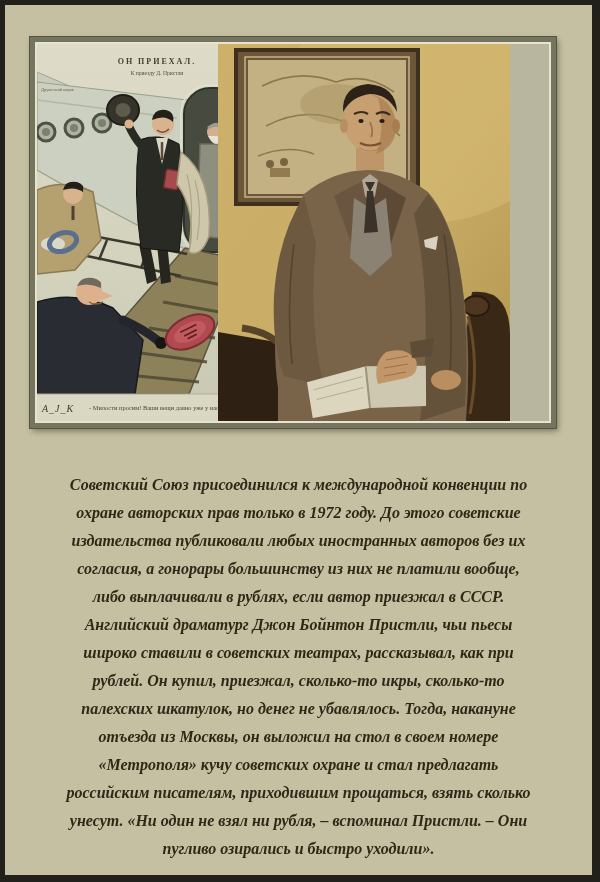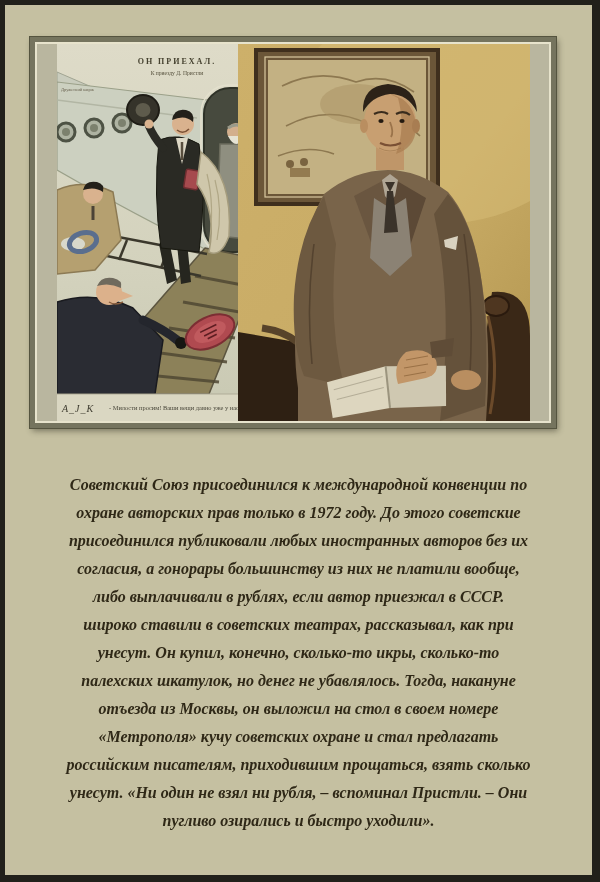--- a/index.html
+++ b/index.html
@@ -4,21 +4,21 @@
 <style>
   html,body{margin:0;padding:0;background:#15140f;}
   .screen{position:relative;width:600px;height:882px;overflow:hidden;background:#21201a;
           font-family:"Liberation Serif", serif;}
   .page{position:absolute;left:5px;top:5px;right:8px;bottom:7px;background:#c5c0a1;}
   .photo-frame{position:absolute;left:25px;top:32px;width:526px;height:391px;
                background:#75745e;padding:5px;box-sizing:border-box;
                box-shadow:0 0 0 1px #55543f, 2px 3px 6px rgba(30,28,18,.45);}
   .photo-inner{width:100%;height:100%;box-sizing:border-box;border:2px solid #e7e3cc;
                display:flex;overflow:hidden;background:#b9b69f;}
-  .panel-cartoon{width:181px;height:100%;flex:none;padding-left:20px;}
+  .panel-cartoon{width:181px;height:100%;flex:none;}
   .panel-portrait{width:292px;height:100%;flex:none;}
   svg{display:block;}
   .article{position:absolute;left:6px;right:6px;top:438px;text-align:center;
            font-style:italic;font-weight:bold;font-size:16px;line-height:28px;
            color:#2f2817;margin-top:28px;}
   .article .ln{white-space:nowrap;}
 </style>
 </head>
 <body>
 
@@ -223,25 +223,26 @@
             </g>
           </svg>
         </div>
 
       </div>
     </div>
 
     <div class="article">
       <div class="ln">Советский Союз присоединился к международной конвенции по</div>
       <div class="ln">охране авторских прав только в 1972 году. До этого советские</div>
-      <div class="ln">присоединился публиковали любых иностранных авторов без их</div>
+      <div class="ln">издательства публиковали любых иностранных авторов без их</div>
       <div class="ln">согласия, а гонорары большинству из них не платили вообще,</div>
       <div class="ln">либо выплачивали в рублях, если автор приезжал в СССР.</div>
+      <div class="ln">Английский драматург Джон Бойнтон Пристли, чьи пьесы</div>
       <div class="ln">широко ставили в советских театрах, рассказывал, как при</div>
-      <div class="ln">унесут. Он купил, конечно, сколько-то икры, сколько-то</div>
+      <div class="ln">рублей. Он купил, приезжал, сколько-то икры, сколько-то</div>
       <div class="ln">палехских шкатулок, но денег не убавлялось. Тогда, накануне</div>
       <div class="ln">отъезда из Москвы, он выложил на стол в своем номере</div>
       <div class="ln">«Метрополя» кучу советских охране и стал предлагать</div>
       <div class="ln">российским писателям, приходившим прощаться, взять сколько</div>
       <div class="ln">унесут. «Ни один не взял ни рубля, – вспоминал Пристли. – Они</div>
       <div class="ln">пугливо озирались и быстро уходили».</div>
     </div>
 
   </div>
 </div>

